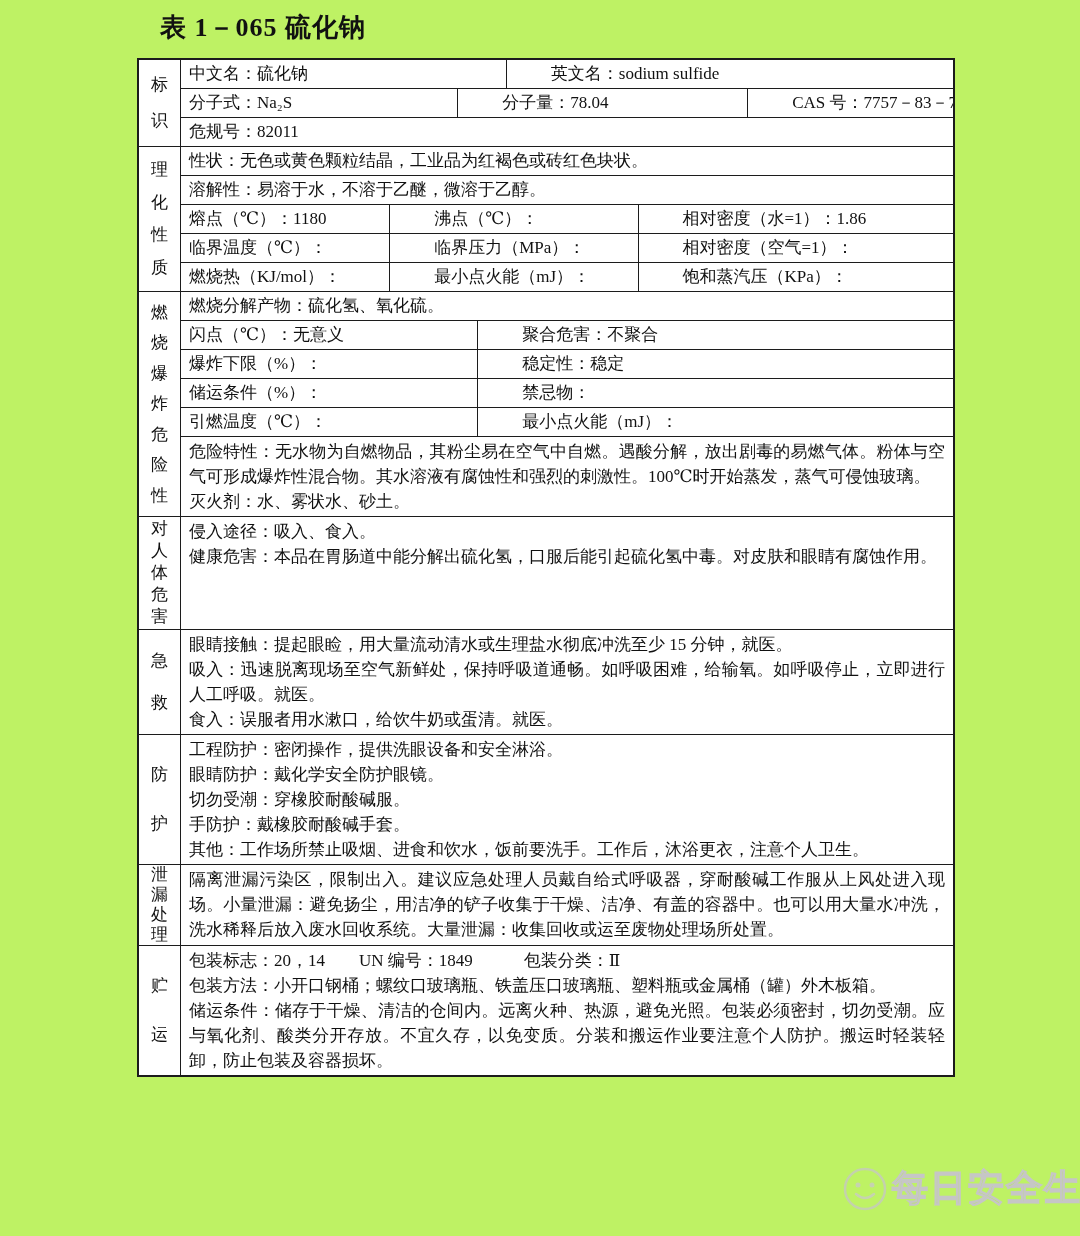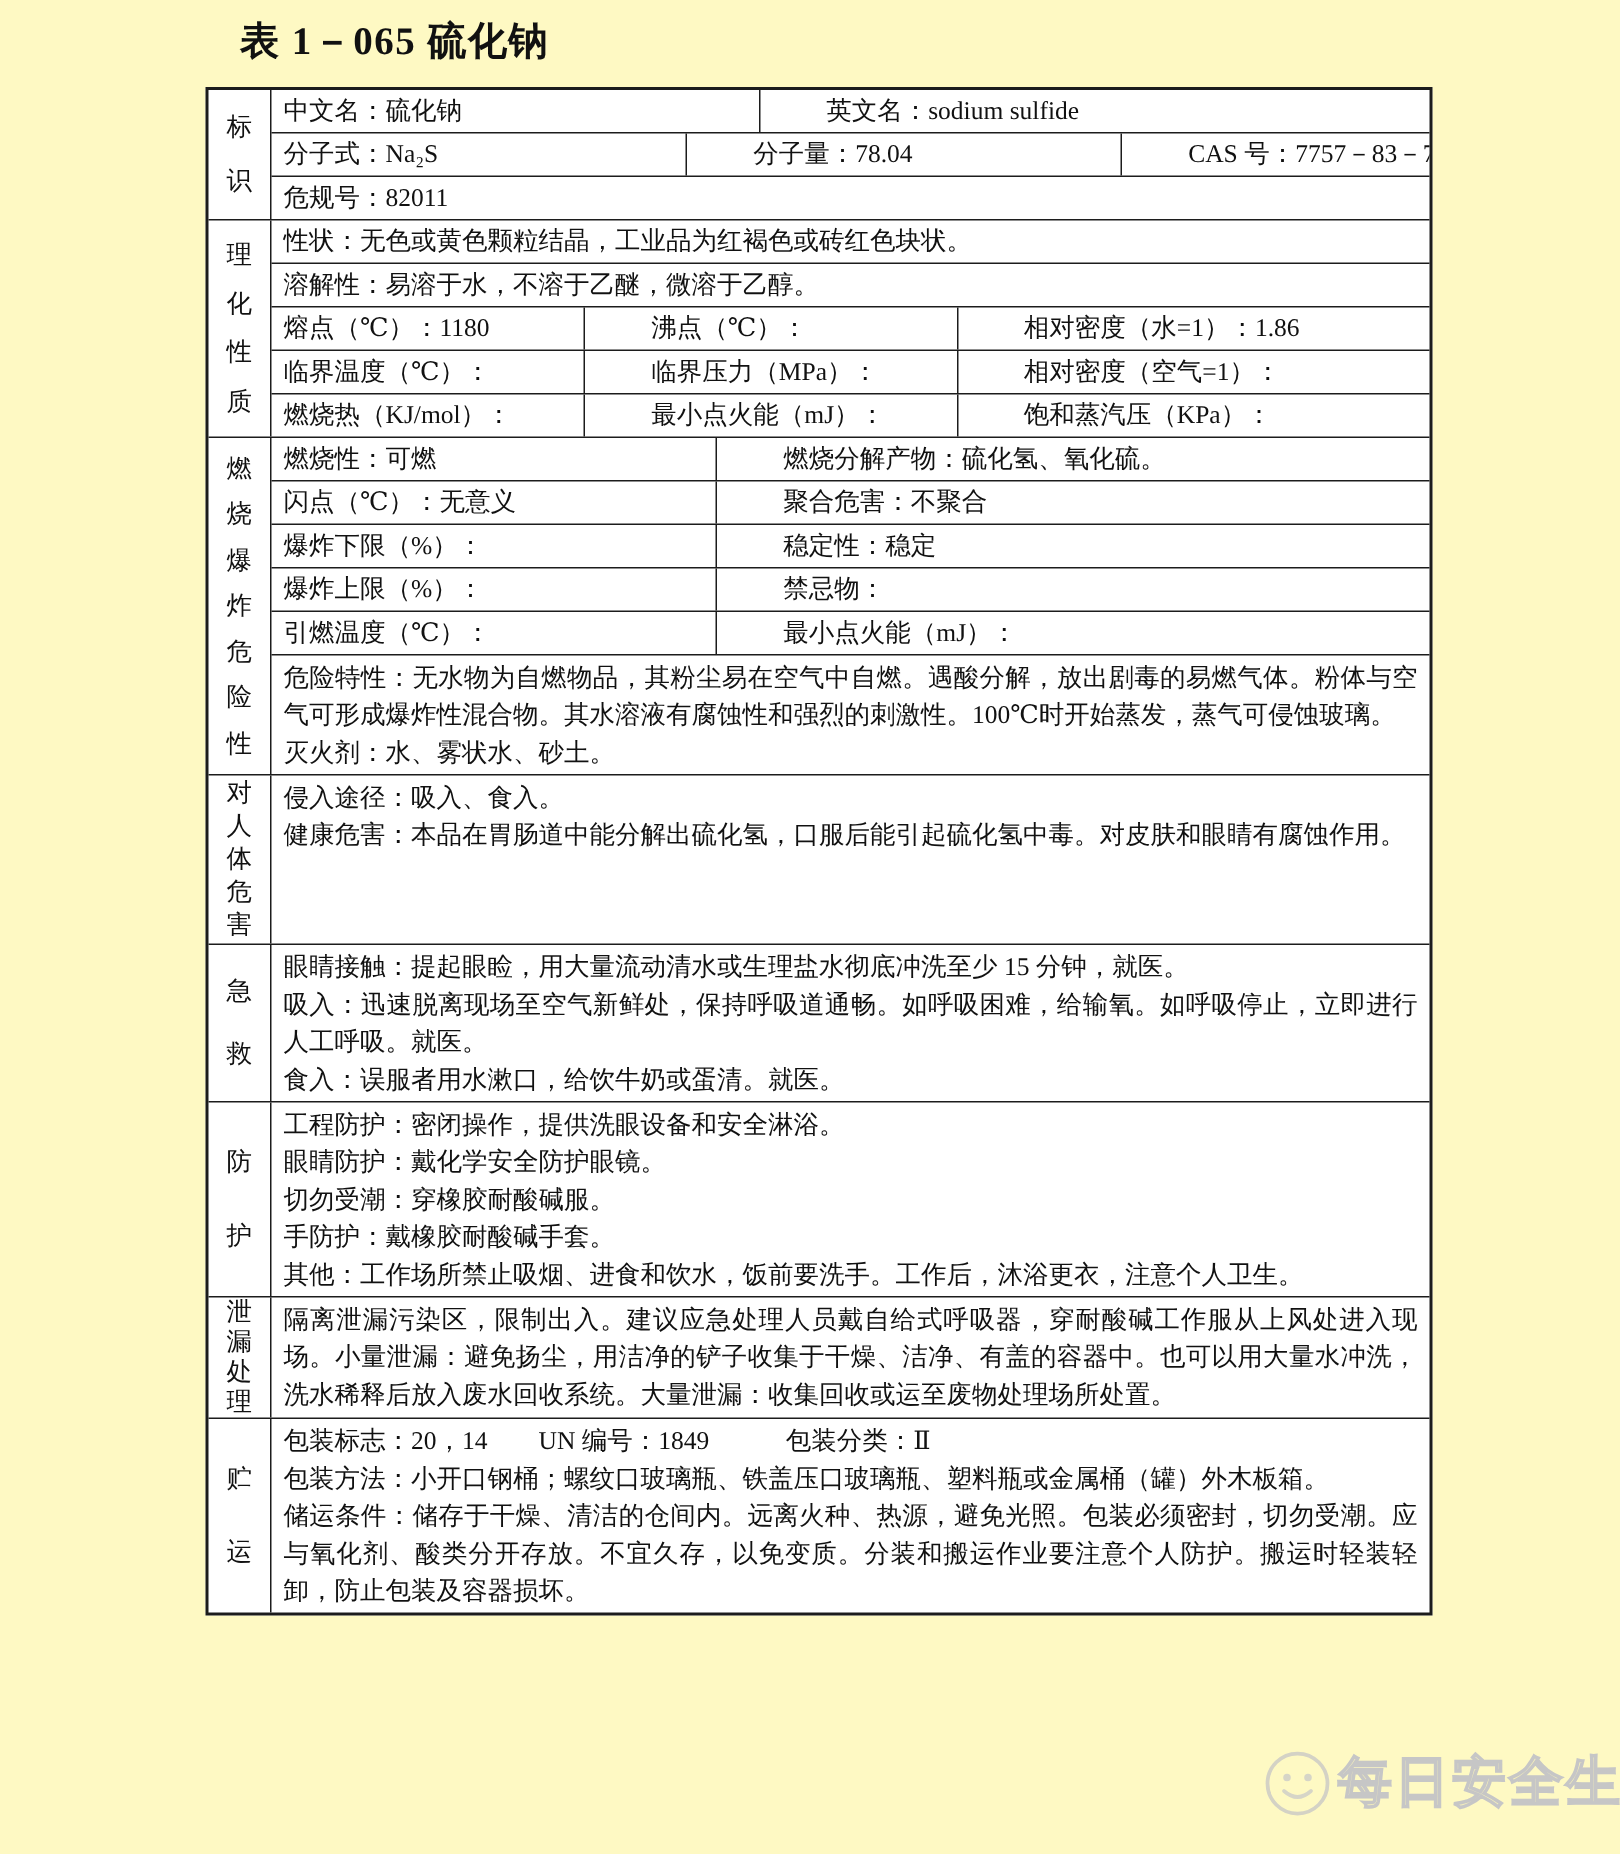--- a/index.html
+++ b/index.html
@@ -1,16 +1,16 @@
 <!DOCTYPE html>
 <html><head>
 <meta charset="utf-8">
 <style>
   html,body{margin:0;padding:0;background:#ffffff;}
-  #page{position:relative;width:1080px;height:1236px;background:#fef9c3;overflow:hidden;
+  #page{position:relative;width:1080px;height:1236px;background:#bef264;overflow:hidden;
         font-family:"Liberation Serif","DejaVu Serif",serif;color:#111;}
   #doc-title{position:absolute;left:160px;top:10px;font-size:26px;font-weight:bold;
              letter-spacing:1px;white-space:nowrap;}
   #msds-table{position:absolute;left:137px;top:58px;width:818px;border:2px solid #1c1c1c;
               box-sizing:border-box;background:#fff;}
   .section{display:flex;border-bottom:1px solid #1c1c1c;}
   .section:last-child{border-bottom:none;}
   .label-col{width:41px;flex:0 0 41px;border-right:1px solid #1c1c1c;display:flex;
              flex-direction:column;justify-content:space-evenly;align-items:center;
              font-size:17px;}
@@ -94,33 +94,32 @@
           <div class="lchar">燃</div>
           <div class="lchar">烧</div>
           <div class="lchar">爆</div>
           <div class="lchar">炸</div>
           <div class="lchar">危</div>
           <div class="lchar">险</div>
           <div class="lchar">性</div>
         </div>
         <div class="body-col">
           <div class="row">
-            <div class="cell" style="width: 38.5%;">燃烧性：可燃</div>
             <div class="cell">燃烧分解产物：硫化氢、氧化硫。</div>
           </div>
           <div class="row">
             <div class="cell" style="width: 38.5%;">闪点（℃）：无意义</div>
             <div class="cell">聚合危害：不聚合</div>
           </div>
           <div class="row">
             <div class="cell" style="width: 38.5%;">爆炸下限（%）：</div>
             <div class="cell">稳定性：稳定</div>
           </div>
           <div class="row">
-            <div class="cell" style="width: 38.5%;">爆炸上限（%）：</div>
+            <div class="cell" style="width: 38.5%;">储运条件（%）：</div>
             <div class="cell">禁忌物：</div>
           </div>
           <div class="row">
             <div class="cell" style="width: 38.5%;">引燃温度（℃）：</div>
             <div class="cell">最小点火能（mJ）：</div>
           </div>
           <div class="row">
             <div class="par cell-par" style="width: 100%;">
               <div class="pline">危险特性：无水物为自燃物品，其粉尘易在空气中自燃。遇酸分解，放出剧毒的易燃气体。粉体与空气可形成爆炸性混合物。其水溶液有腐蚀性和强烈的刺激性。100℃时开始蒸发，蒸气可侵蚀玻璃。</div>
               <div class="pline">灭火剂：水、雾状水、砂土。</div>

